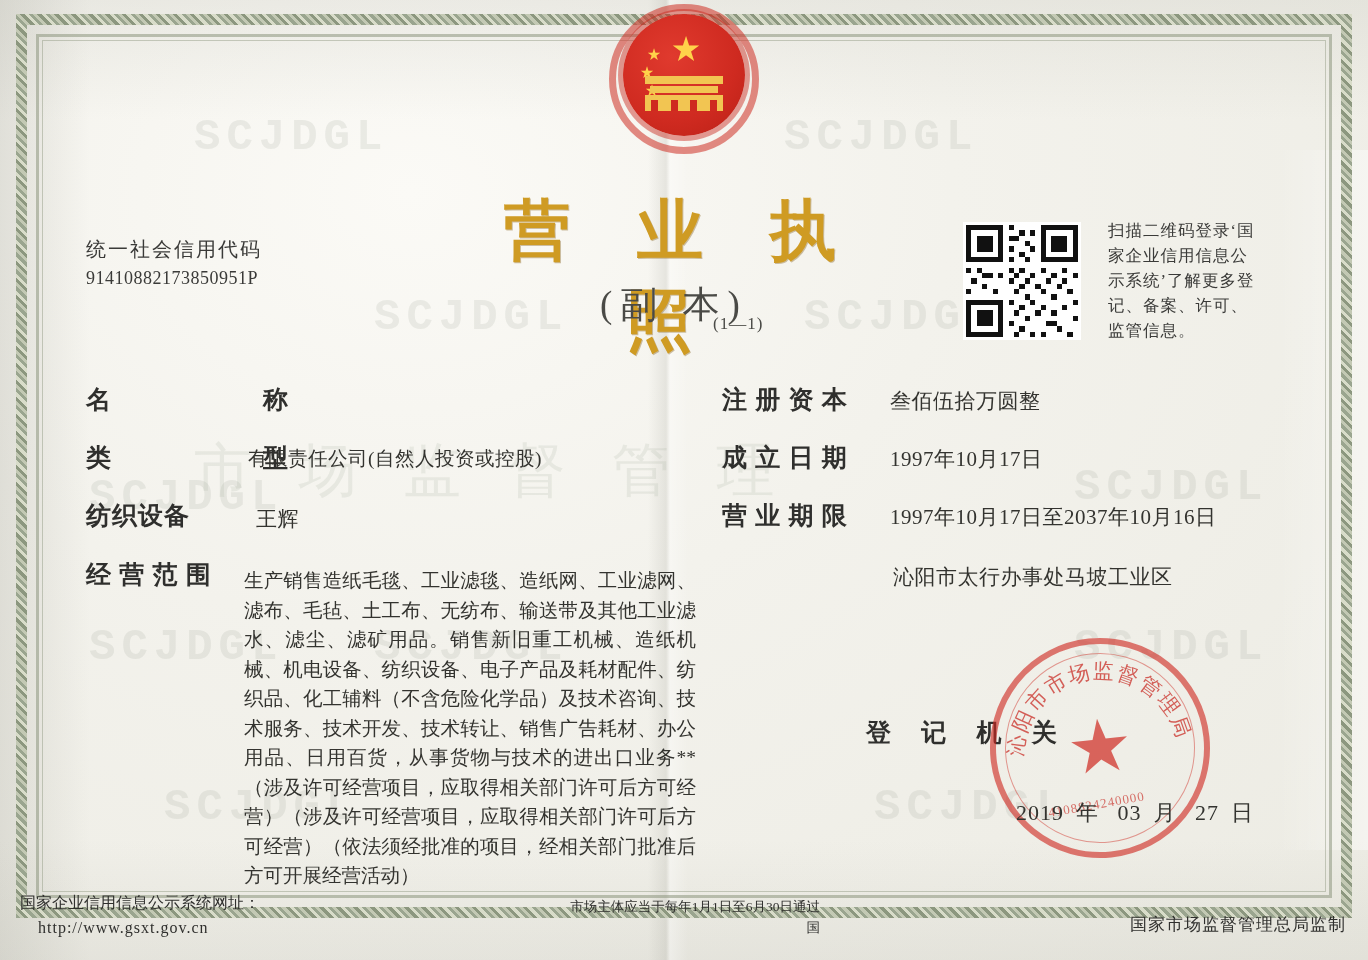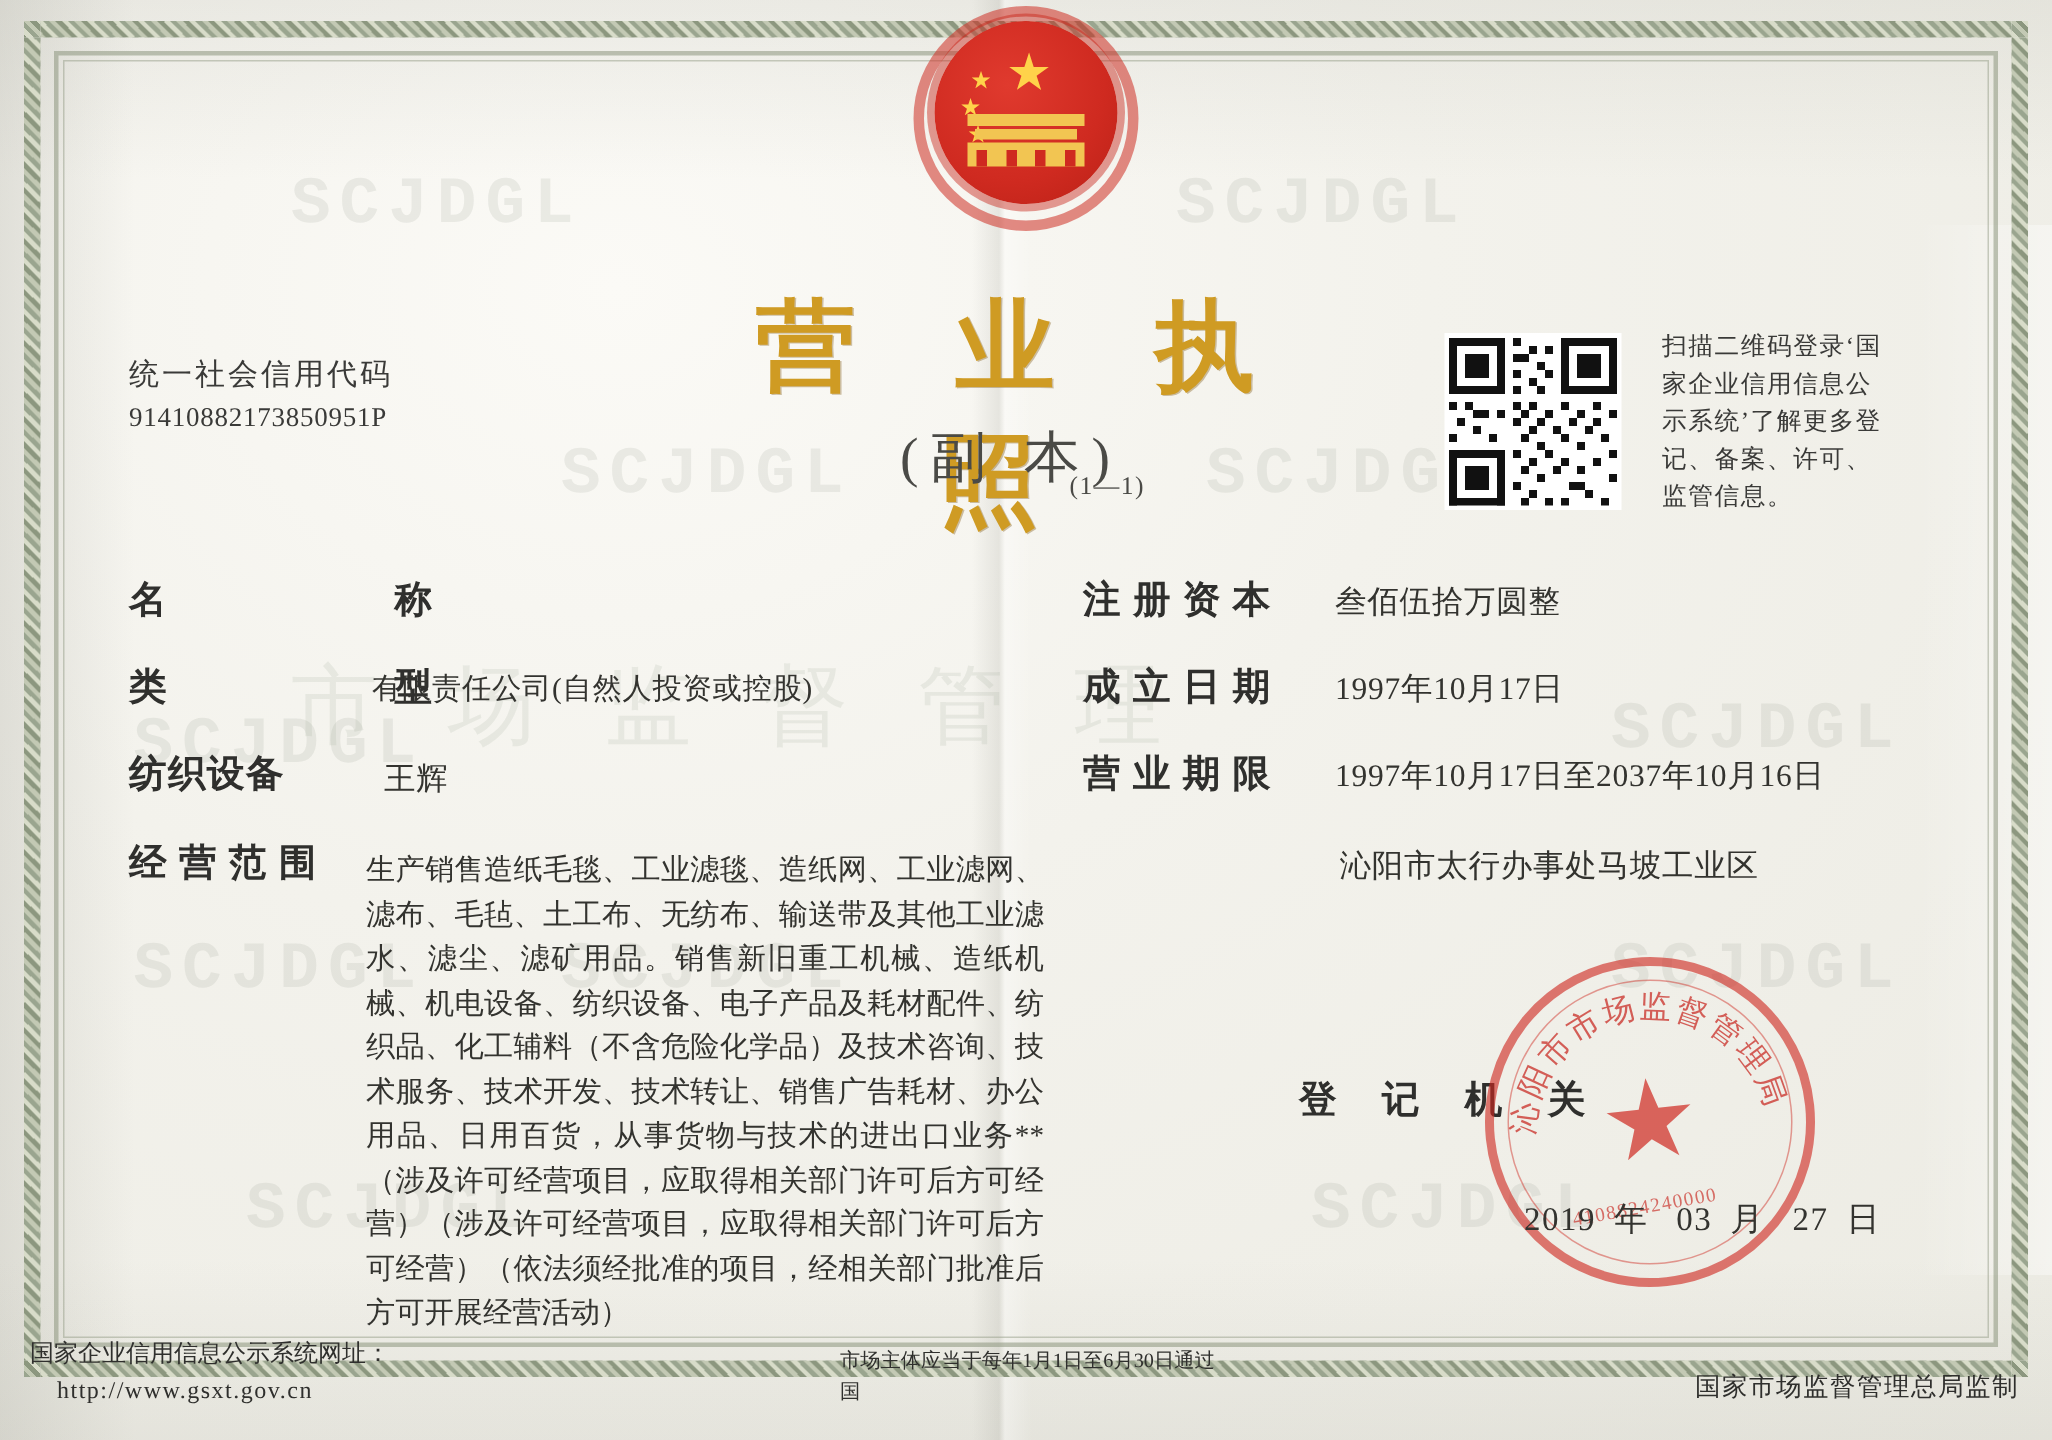--- a/index.html
+++ b/index.html
@@ -336,21 +336,21 @@
   .footer-left .url {
     margin-left: 18px;
     letter-spacing: 1px;
     font-family: "Liberation Serif", serif;
   }
   .footer-center {
     position: absolute;
     left: 560px;
     bottom: 22px;
     width: 260px;
-    text-align: left;
+    text-align: right;
     font-size: 13.5px;
     line-height: 21px;
     color: #2f2f2d;
     font-family: Liberation Serif, serif;
   }
   .footer-right {
     position: absolute;
     right: 22px;
     bottom: 24px;
     font-size: 17px;

